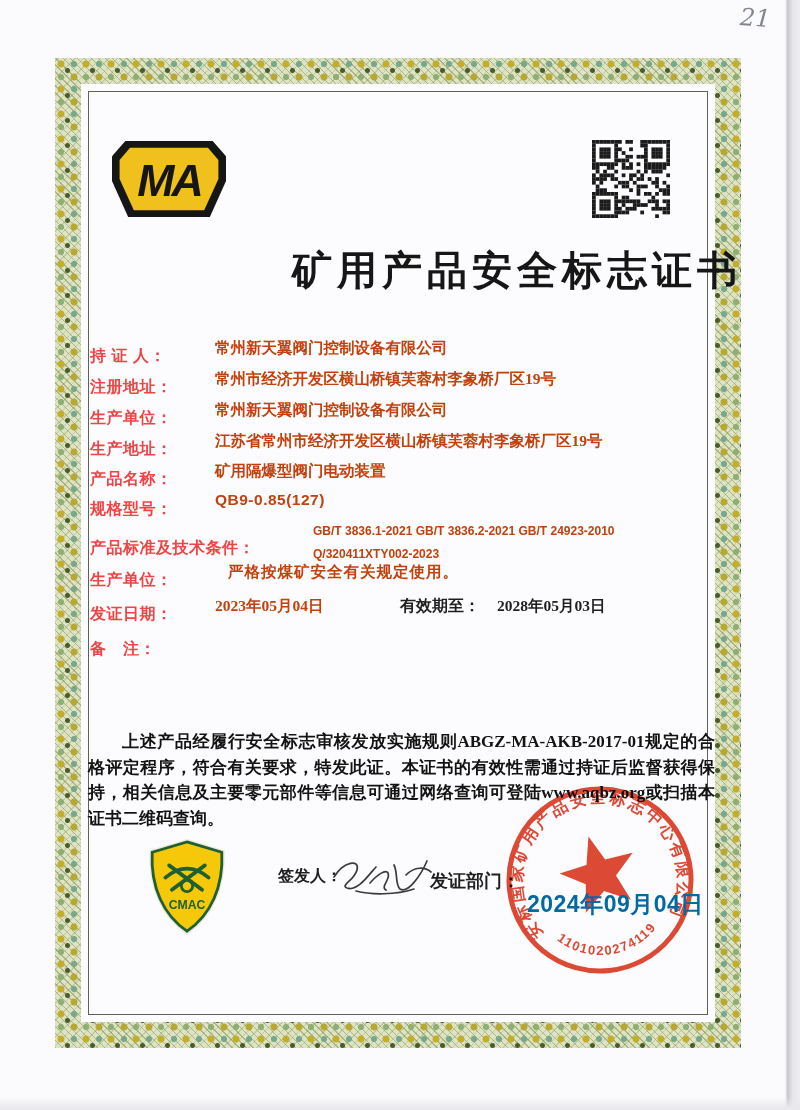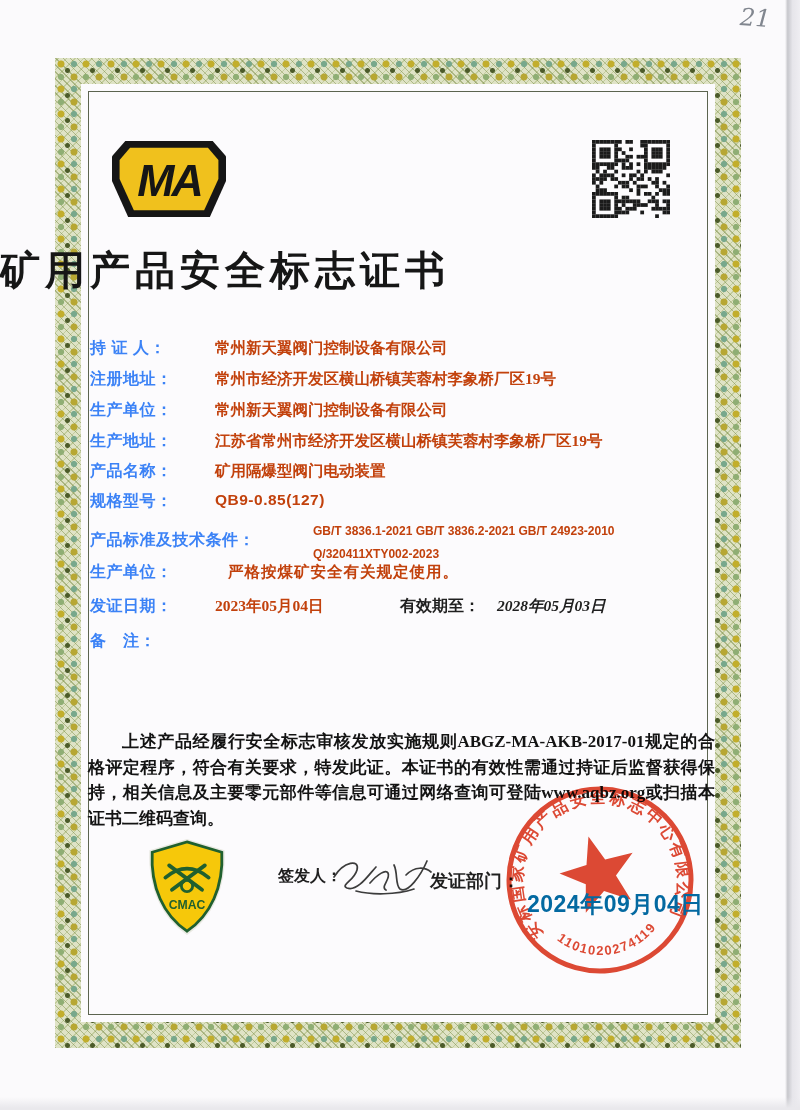--- a/index.html
+++ b/index.html
@@ -54,30 +54,30 @@
   }
 
   
   .ma-logo { position:absolute; left:112px; top:138px; width:114px; height:82px; }
   .serial { position:absolute; left:300px; top:170px; font-size:17px; color:#222; white-space:nowrap; }
   .serial .lab { font-family:"Liberation Sans", sans-serif; font-weight:500; }
   .serial .num { font-family:"Liberation Serif", serif; font-size:18px; letter-spacing:.5px; }
   .qr { position:absolute; left:592px; top:140px; width:78px; height:78px; }
 
   .cert-title {
-    position:absolute; left:0; top:243px; width:742px; text-align:left;
+    position:absolute; left:0; top:243px; width:742px; text-align:right;
     font-family:"Liberation Serif", serif; font-weight:900;
     font-size:40px; letter-spacing:5px; color:#161616;
   }
 
   
   .row { position:absolute; left:90px; width:625px; }
   .row .lbl {
-    position:absolute; left:0; top:0;
-    font-weight:700; font-size:16px; letter-spacing:.5px; color:#3b82f6;
+    position:absolute; left:0; top:8px;
+    font-weight:700; font-size:16px; letter-spacing:.5px; color:#ef4444;
     white-space:nowrap;
   }
   .row .val {
     position:absolute; left:125px; top:0;
     font-family:"Liberation Serif", serif; font-weight:700;
     font-size:15.5px; color:#c2410c; white-space:nowrap;
   }
   .r-holder   { top:338px; }
   .r-regaddr  { top:369px; }
   .r-maker    { top:400px; }
@@ -87,21 +87,21 @@
   .r-model .val { font-family:"Liberation Sans", sans-serif; letter-spacing:.5px; }
   .r-standard { top:530px; }
   .r-standard .val {
     left:223px; top:-10px; width:352px; white-space:normal;
     font-family:"Liberation Sans", sans-serif; font-weight:700;
     font-size:12px; line-height:23px; letter-spacing:0;
   }
   .r-scope    { top:562px; }
   .r-scope .val { left:138px; letter-spacing:1px; }
   .r-dates    { top:596px; }
-  .r-dates .val2 { position:absolute; left:407px; top:0; font-family:"Liberation Serif", serif; font-weight:700; font-size:15.5px; white-space:nowrap;font-style:italic; }
+  .r-dates .val2 { position:absolute; left:407px; top:0; font-family:"Liberation Serif", serif; font-weight:700; font-size:15.5px; white-space:nowrap; }
   .r-dates .lbl2 { position:absolute; left:310px; top:0; font-weight:700; font-size:16px; white-space:nowrap;text-align:right; }
   .r-remark   { top:631px; }
 
   .paragraph {
     position:absolute; left:88px; top:729px; width:627px;
     font-family:"Liberation Serif", serif; font-weight:700;
     font-size:17px; line-height:25.5px; color:#131313;
     text-indent:2em; text-align:justify;
   }
 

